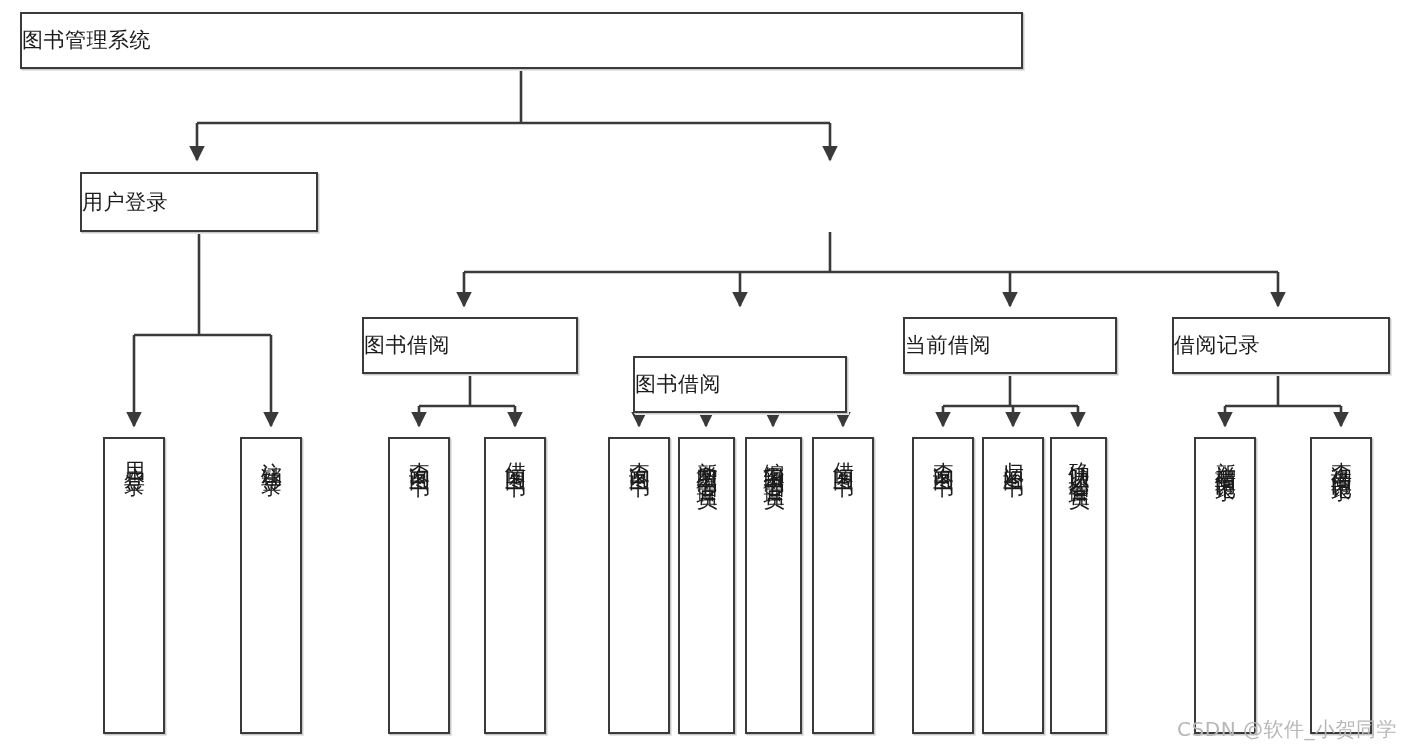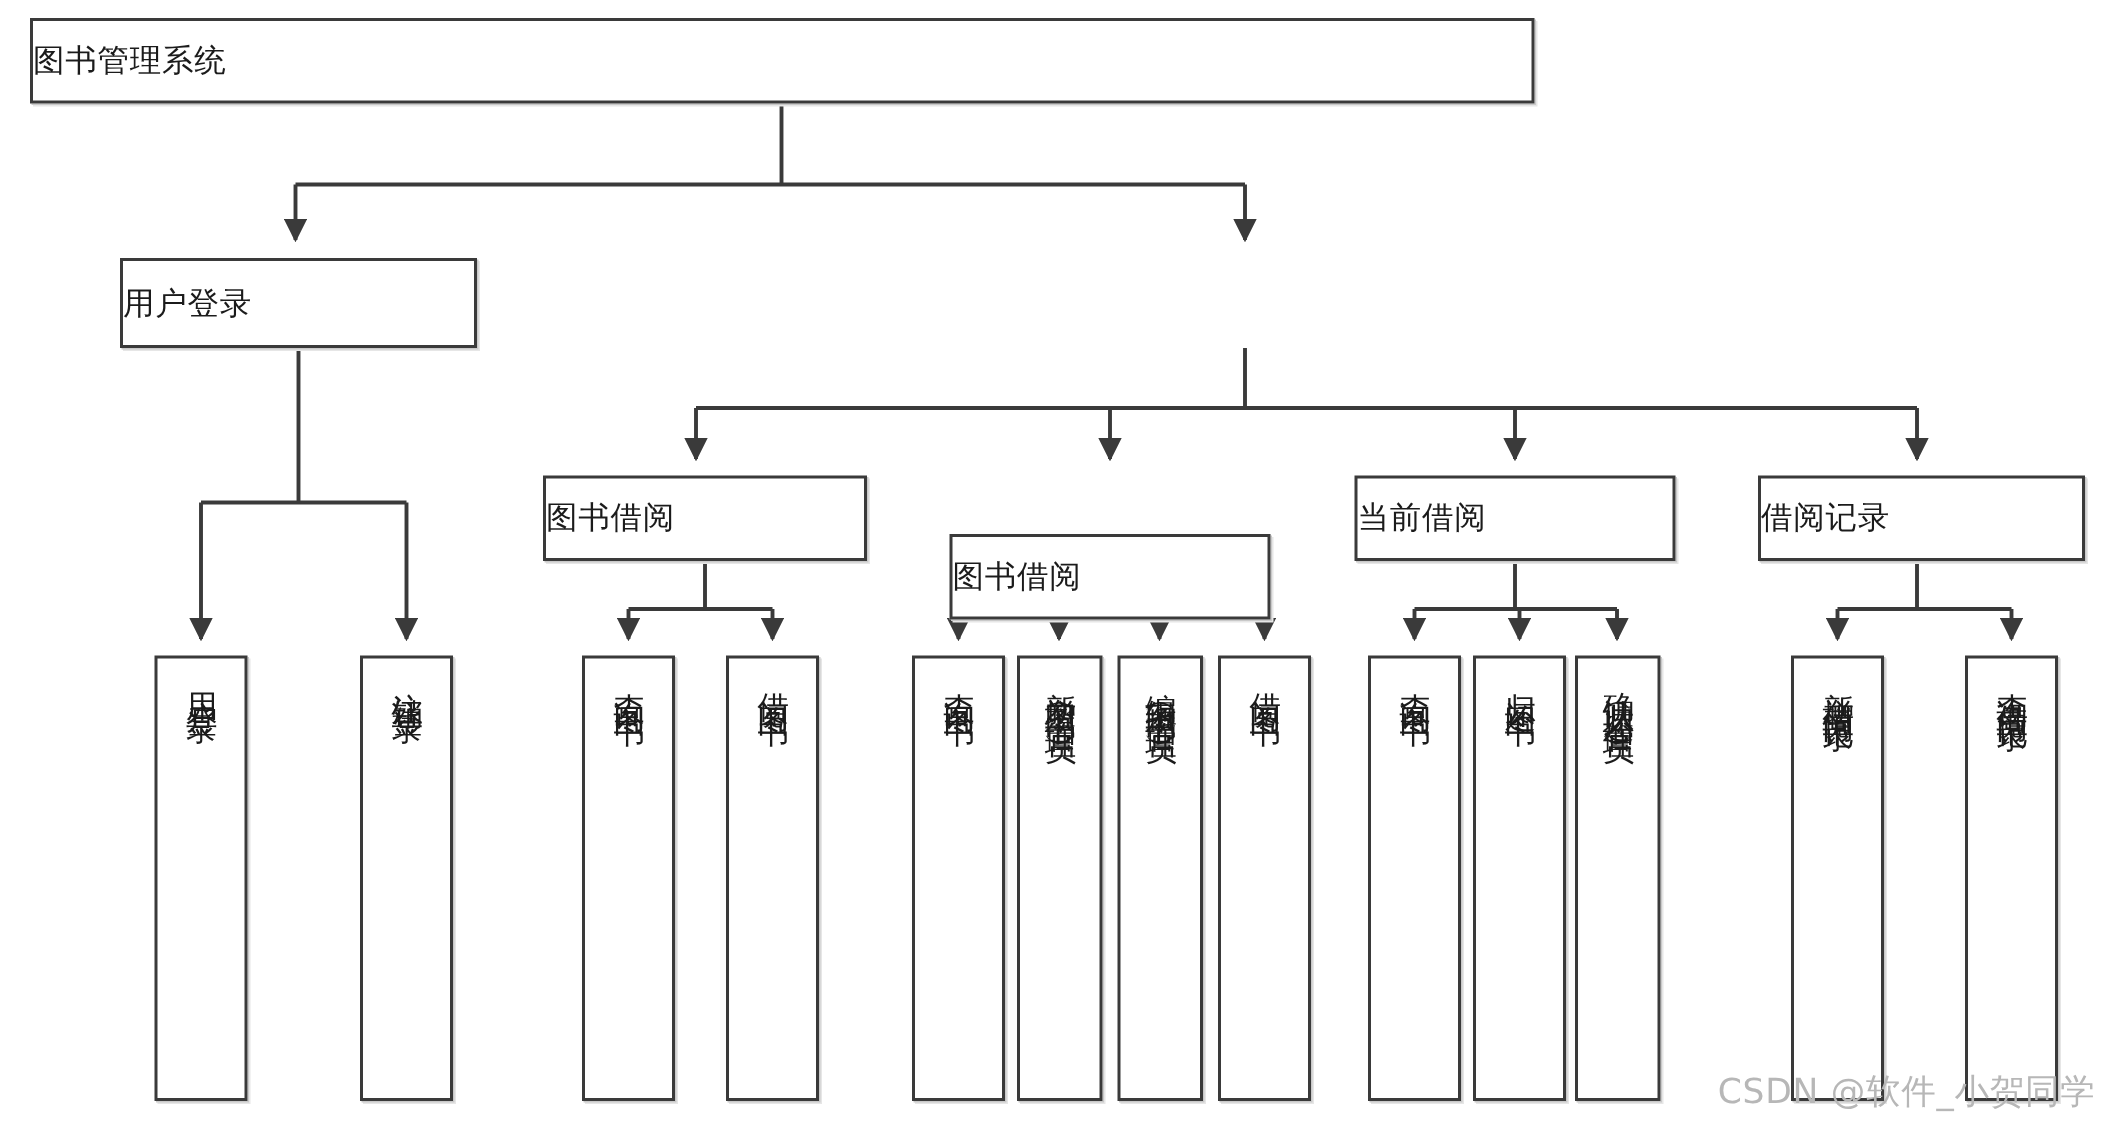--- a/index.html
+++ b/index.html
@@ -55,21 +55,21 @@
     letter-spacing: 5px;
     text-align: left;
   }
   .node.vert.tall-text .node-label {
     letter-spacing: 4px;
   }
   #watermark {
     position: absolute;
     right: 8px;
     bottom: 4px;
-    font-size: 23px;
+    font-size: 20px;
     color: #b7b7b7;
     letter-spacing: 0.5px;
     user-select: none;
     white-space: nowrap;
   }
 </style>
 </head>
 <body>
 
 <div id="canvas">

